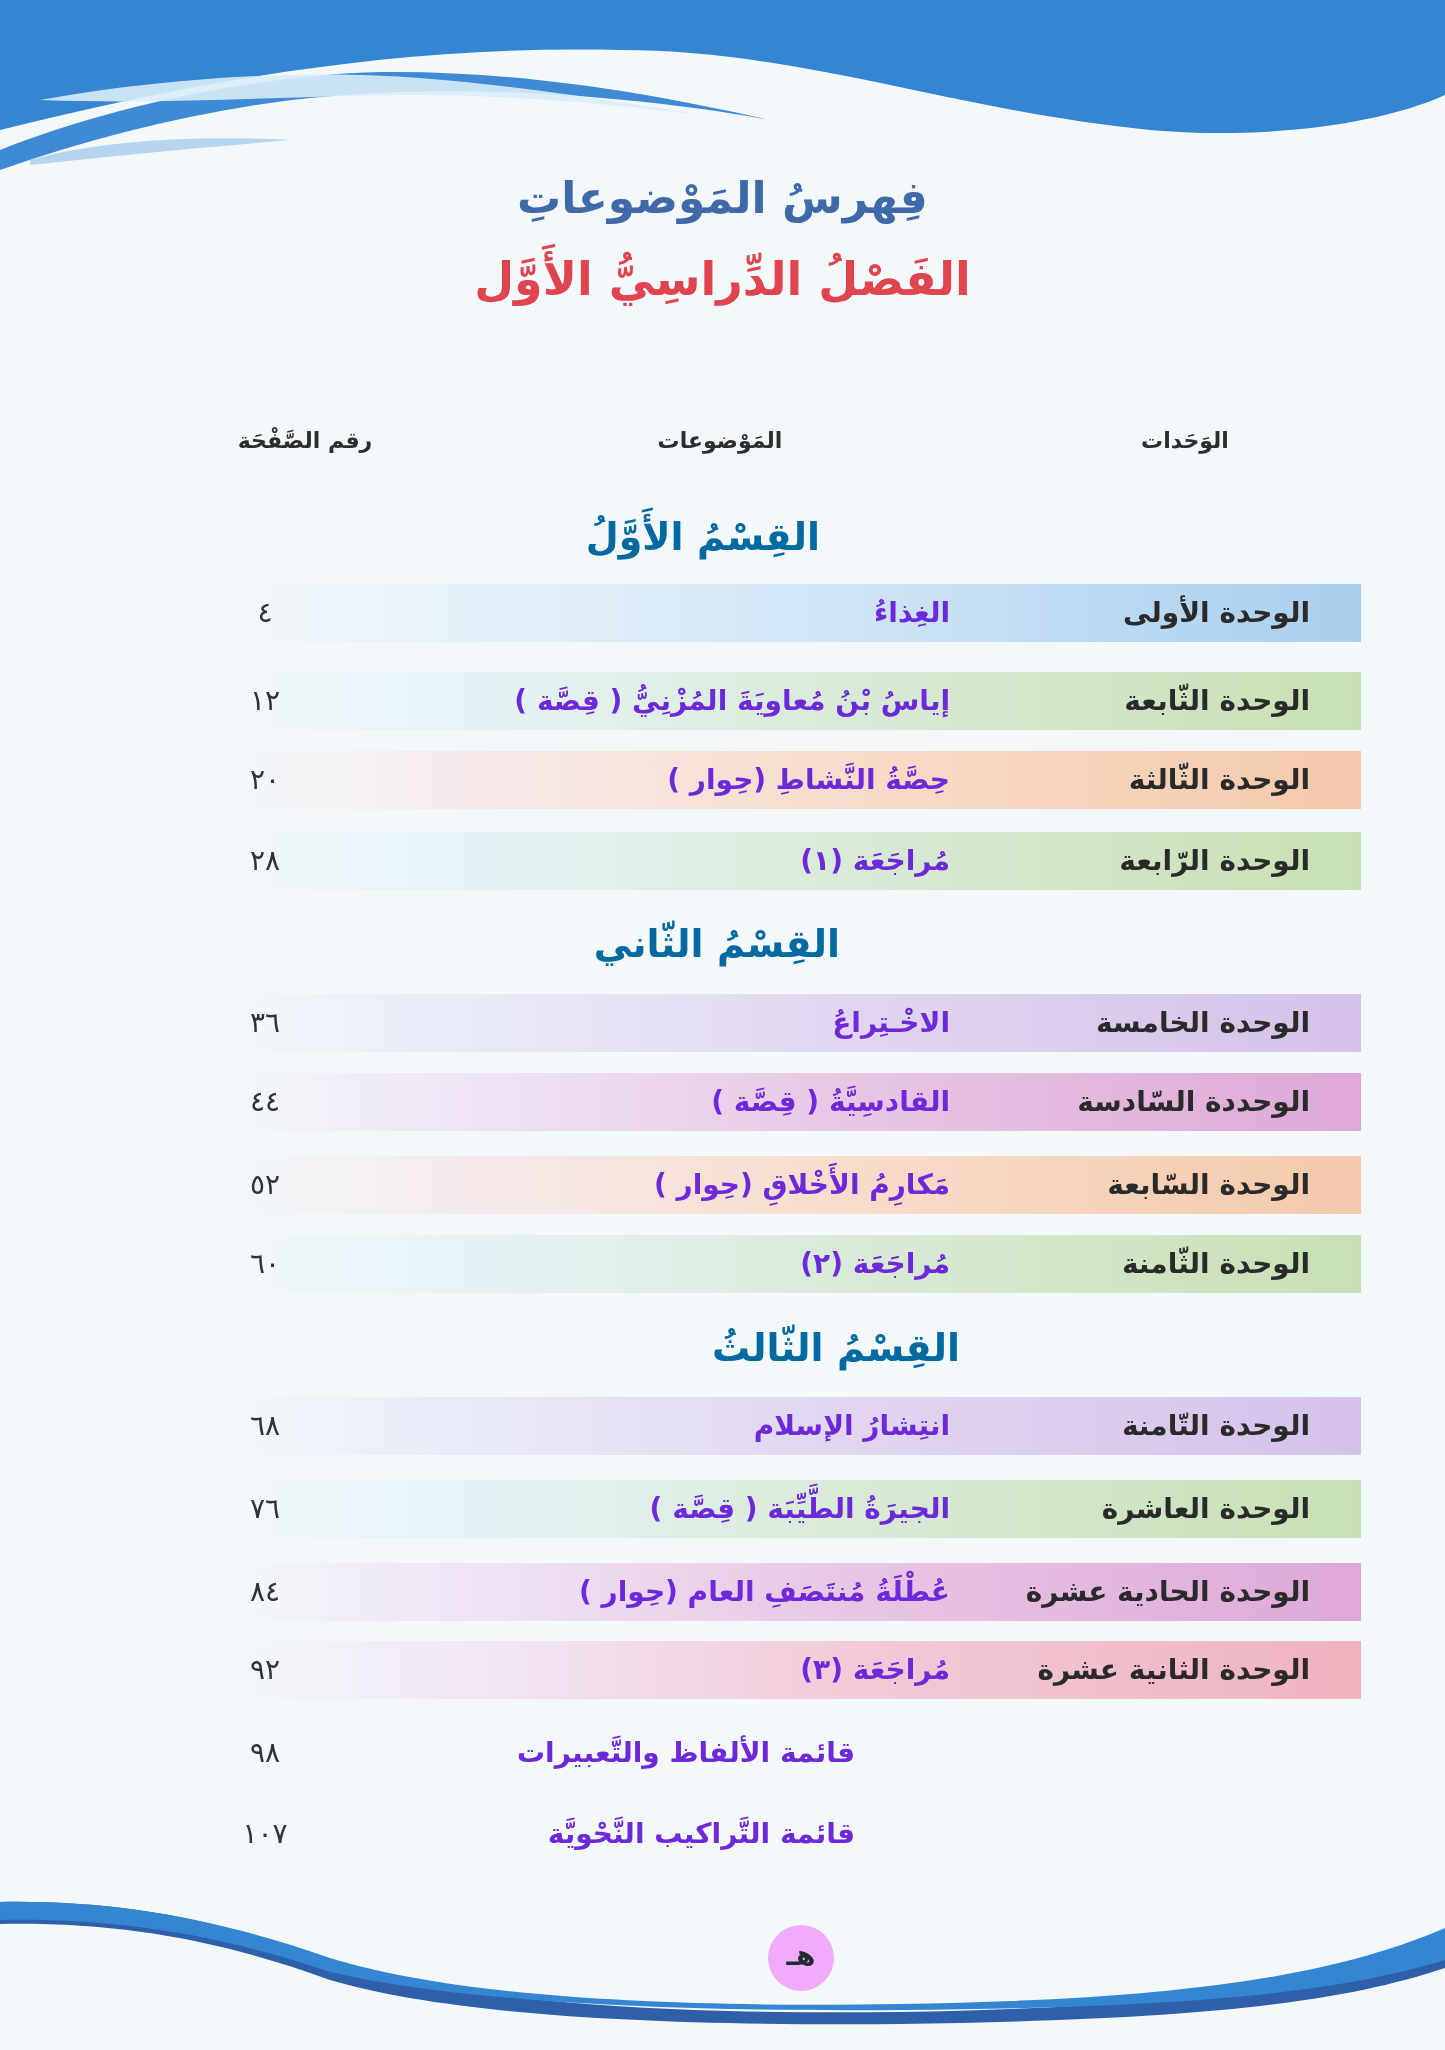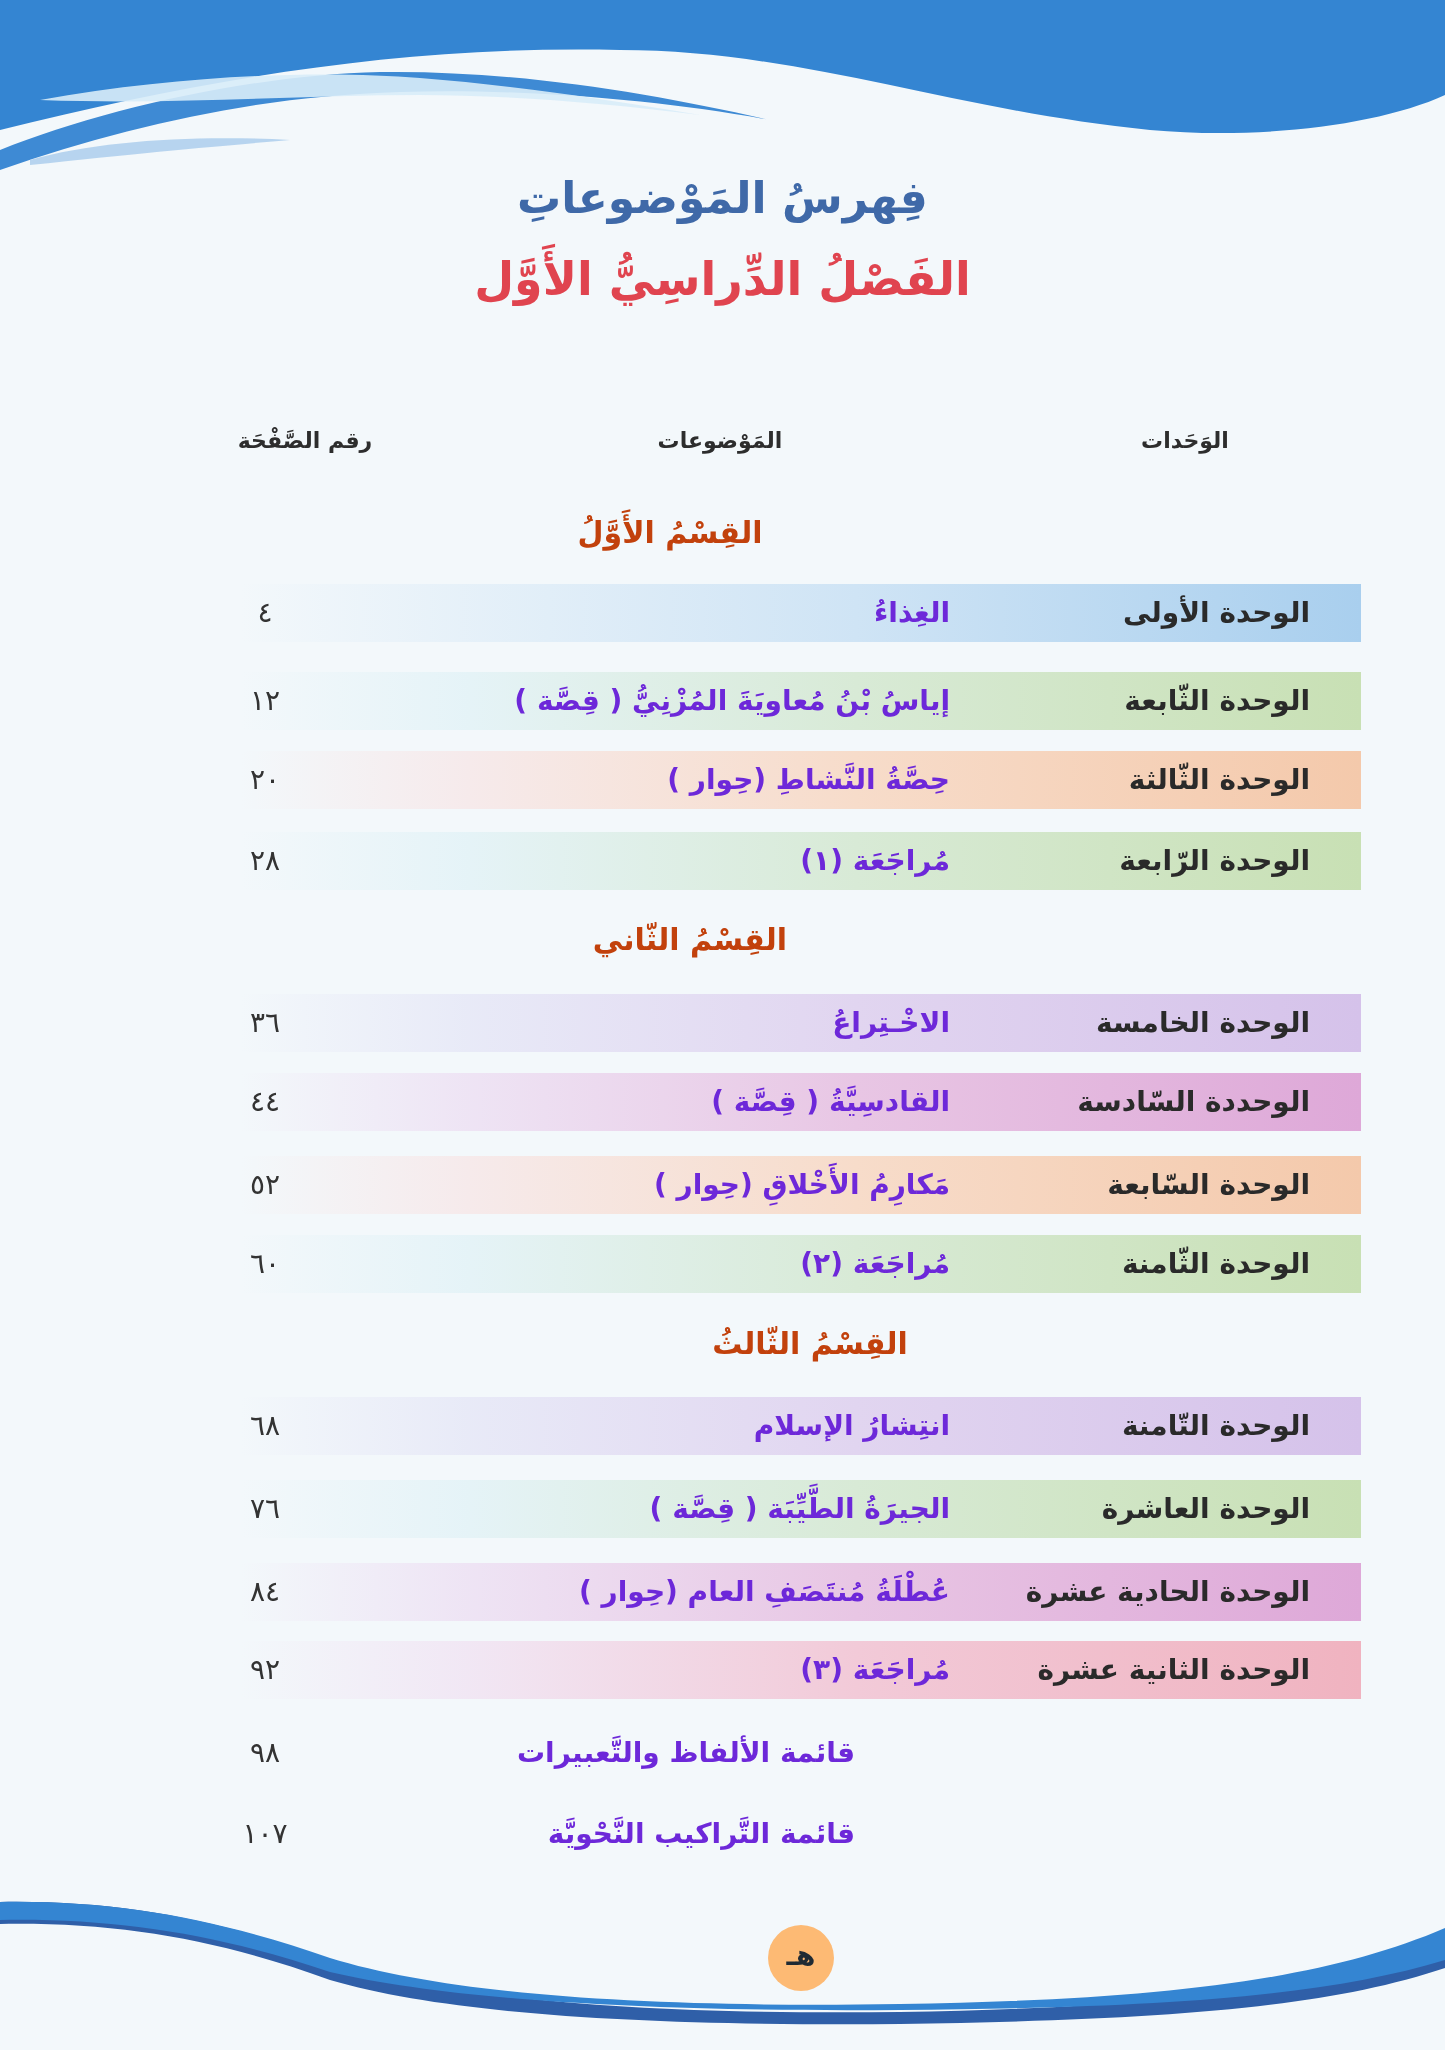--- a/index.html
+++ b/index.html
@@ -19,22 +19,22 @@
     position:absolute; left:0; right:0; top:252px; text-align:center;
     direction:rtl; font-size:46px; font-weight:bold; color:#e0444f;
   }
   .col-header {
     position:absolute; top:428px; direction:rtl; font-size:22px; font-weight:bold; color:#2d2d2d;
   }
   .hdr-units { left:1115px; width:140px; text-align:center; }
   .hdr-topics { left:620px; width:200px; text-align:center; }
   .hdr-page { left:215px; width:180px; text-align:center; }
   .section-label {
-    position:absolute; direction:rtl; font-size:30px; font-weight:bold; color:#c2410c;
-    text-align:center; width:300px;
+    position:absolute; direction:rtl; font-size:38px; font-weight:bold; color:#0369a1;
+    width:300px;
   }
   .row { position:absolute; left:0; width:1445px; height:58px; }
   .bar {
     position:absolute; left:240px; width:1121px; height:58px;
   }
   .unit {
     position:absolute; right:135px; top:0; height:58px; line-height:58px;
     direction:rtl; font-size:28px; font-weight:bold; color:#2a2a2a; white-space:nowrap;
   }
   .topic {
@@ -44,21 +44,21 @@
   .page {
     position:absolute; left:215px; width:100px; top:0; height:58px; line-height:58px;
     text-align:center; font-size:28px; color:#333;
   }
   .extra {
     position:absolute; left:0; width:1445px; height:58px;
   }
   .extra .topic { right:590px;margin-left:48px; }
   .page-badge {
     position:absolute; left:768px; top:1925px; width:66px; height:66px; border-radius:50%;
-    background:#fdba74; color:#1f2a33; font-size:28px; font-weight:bold;
+    background:#f0abfc; color:#1f2a33; font-size:28px; font-weight:bold;
     text-align:center; line-height:62px; direction:rtl;
   }
 </style>
 </head>
 <body>
 
 <svg class="wave-top" viewBox="0 0 1445 200" preserveAspectRatio="none">
   <path d="M0,0 L1445,0 L1445,95 C1380,125 1260,140 1150,130 C950,110 800,50 620,50 C400,45 200,80 0,130 Z" fill="#3485d2"></path>
   <path d="M0,150 C100,110 250,75 380,72 C520,70 660,95 770,120 C660,100 520,88 400,92 C260,96 130,125 0,170 Z" fill="#3e8ad4"></path>
   <path d="M40,100 C180,75 320,70 420,78 C520,86 610,100 700,115 C600,102 500,95 420,95 C300,95 180,105 40,100 Z" fill="#d8ecf8" opacity="0.9"></path>

